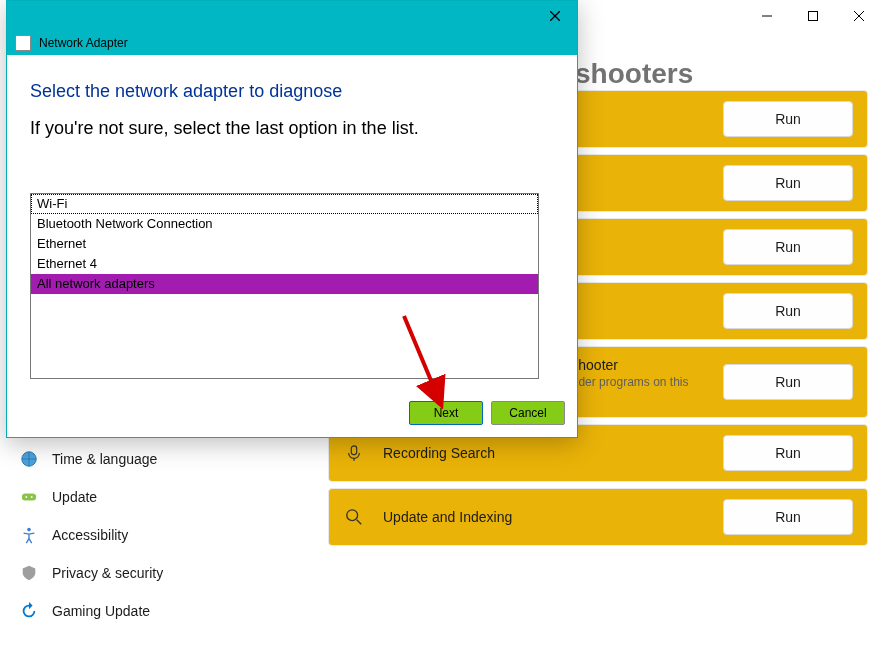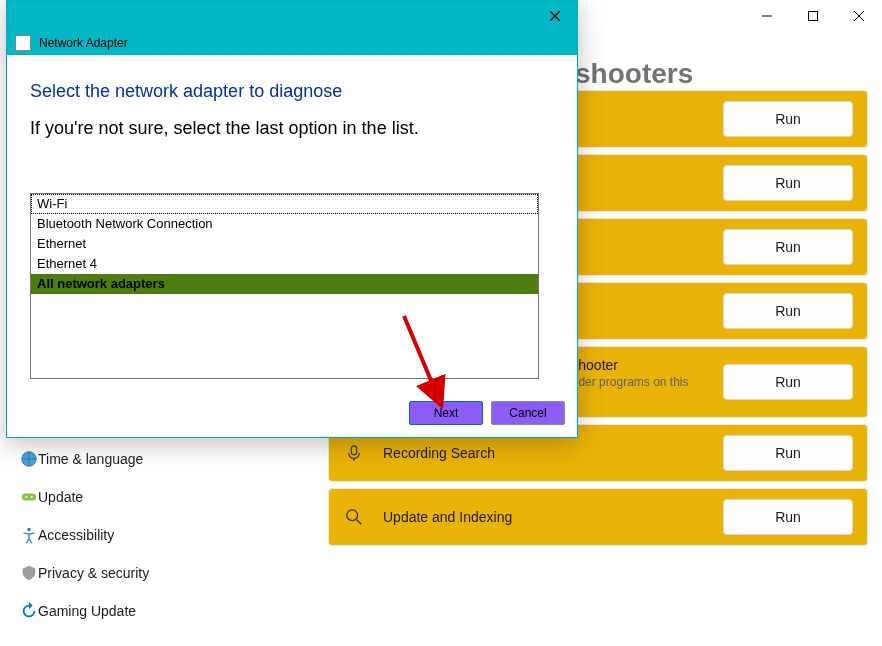--- a/index.html
+++ b/index.html
@@ -6,21 +6,21 @@
   #stage{position:relative;width:882px;height:646px;overflow:hidden;background:#fff;}
 
   
   .win-controls{position:absolute;top:0;right:0;height:32px;display:flex;}
   .win-btn{width:46px;height:32px;display:flex;align-items:center;justify-content:center;color:#000;}
   .win-btn svg{width:10px;height:10px;stroke:#000;stroke-width:1;}
 
   .page-title{position:absolute;left:575px;top:58px;font-size:28px;font-weight:600;color:#737373;}
 
   .sidebar{position:absolute;left:10px;top:440px;width:290px;}
-  .sidebar-item{display:flex;align-items:center;height:38px;padding:0 10px;border-radius:4px;font-size:14px;color:#1b1b1b;}
+  .sidebar-item{display:flex;align-items:center;height:38px;padding:0 10px;border-radius:4px;font-size:14px;color:#1b1b1b;gap:14px;}
   .sidebar-icon{width:18px;height:18px;display:flex;align-items:center;justify-content:center;}
 
   .content{position:absolute;left:328px;top:60px;right:14px;}
   .ts-card{background:#eab308;border:1px solid #e9e9e9;border-radius:4px;margin-bottom:6px;
            display:flex;align-items:center;padding:10px 14px;min-height:50px;box-sizing:border-box;}
   .ts-card.small{min-height:52px;}
   .ts-icon{width:22px;height:22px;margin-right:18px;color:#333;display:flex;align-items:center;justify-content:center;}
   .ts-text{flex:1;}
   .ts-title{font-size:14px;color:#1b1b1b;}
   .ts-desc{font-size:12px;color:#5f5f5f;margin-top:2px;line-height:1.3;}
@@ -36,24 +36,24 @@
   .modal-header2{height:24px;background:#00b7c3;display:flex;align-items:center;padding:0 8px;gap:8px;font-size:12px;color:#000000;}
   .modal-appicon{width:14px;height:14px;background:#fff;border:1px solid #888;}
 
   .modal-body{padding:26px 38px 0 23px;}
   .modal-heading{font-size:18px;color:#003399;margin:0 0 16px 0;font-weight:400;}
   .modal-instr{font-size:18px;color:#000;margin:0 0 54px 0;}
 
   .adapter-list{border:1px solid #777;height:184px;overflow:hidden;background:#fff;font-size:13px;}
   .adapter-item{padding:1px 6px;line-height:18px;cursor:default;}
   .adapter-item.focused{outline:1px dotted #000;outline-offset:-1px;}
-  .adapter-item.selected{background:#4d7c0f;font-weight:bold;}
+  .adapter-item.selected{background:#a21caf;}
 
   .modal-footer{position:absolute;bottom:12px;right:12px;display:flex;gap:8px;}
-  .dlg-btn{width:72px;height:22px;border:1px solid #8a8a8a;background:#8b5cf6;font-size:12px;border-radius:2px;
+  .dlg-btn{width:72px;height:22px;border:1px solid #8a8a8a;background:#84cc16;font-size:12px;border-radius:2px;
            display:flex;align-items:center;justify-content:center;}
   .dlg-btn.primary{border:1.5px solid #0067c0;}
 
   
   .arrow{position:absolute;left:398px;top:310px;pointer-events:none;}
 </style>
 </head>
 <body>
 <div id="stage">
 

